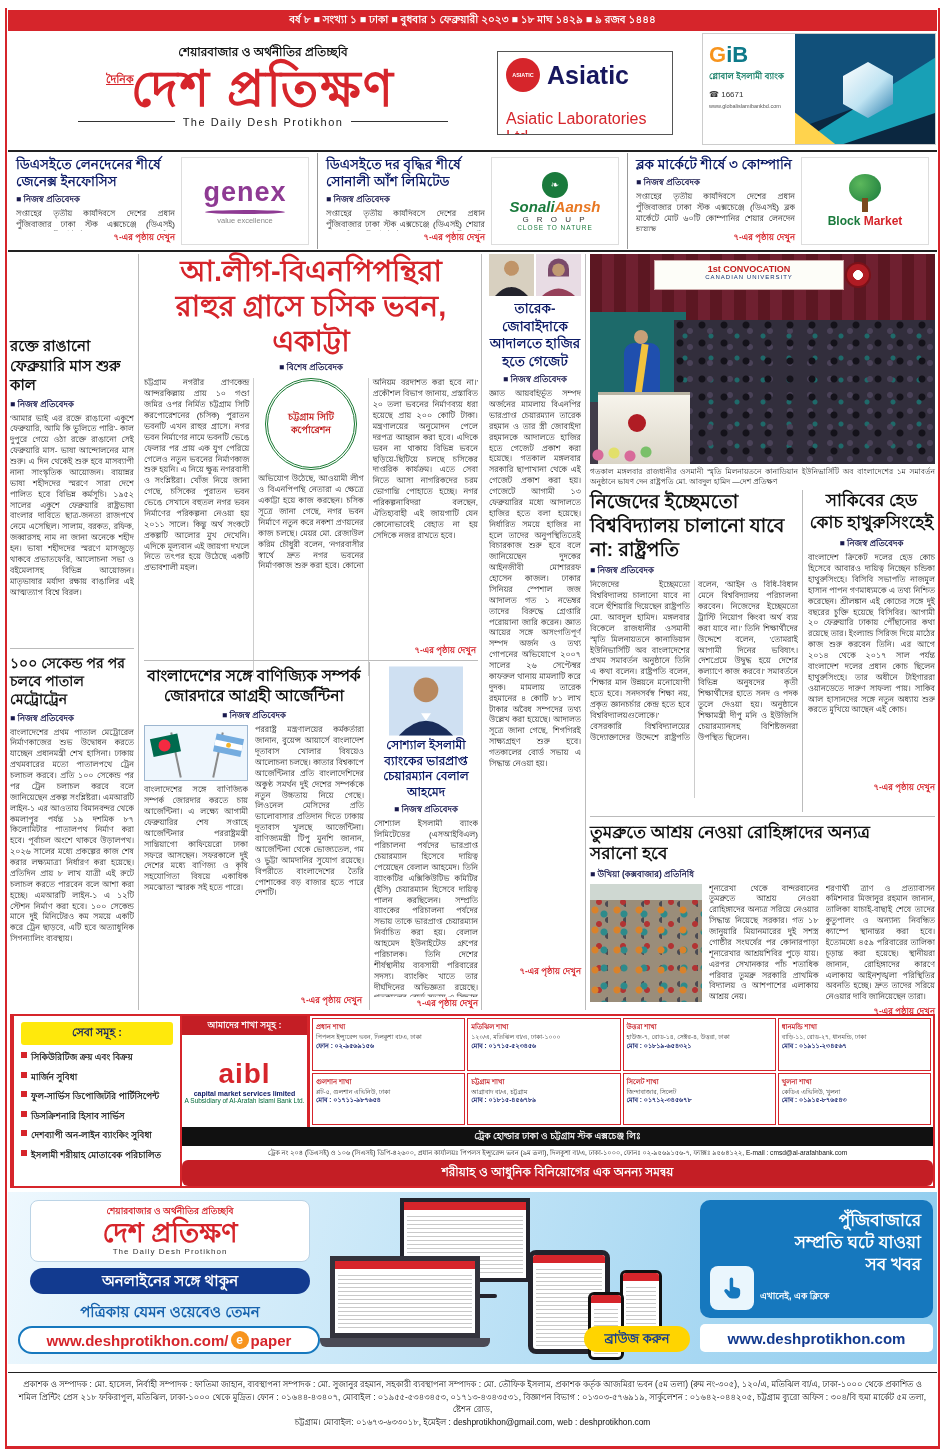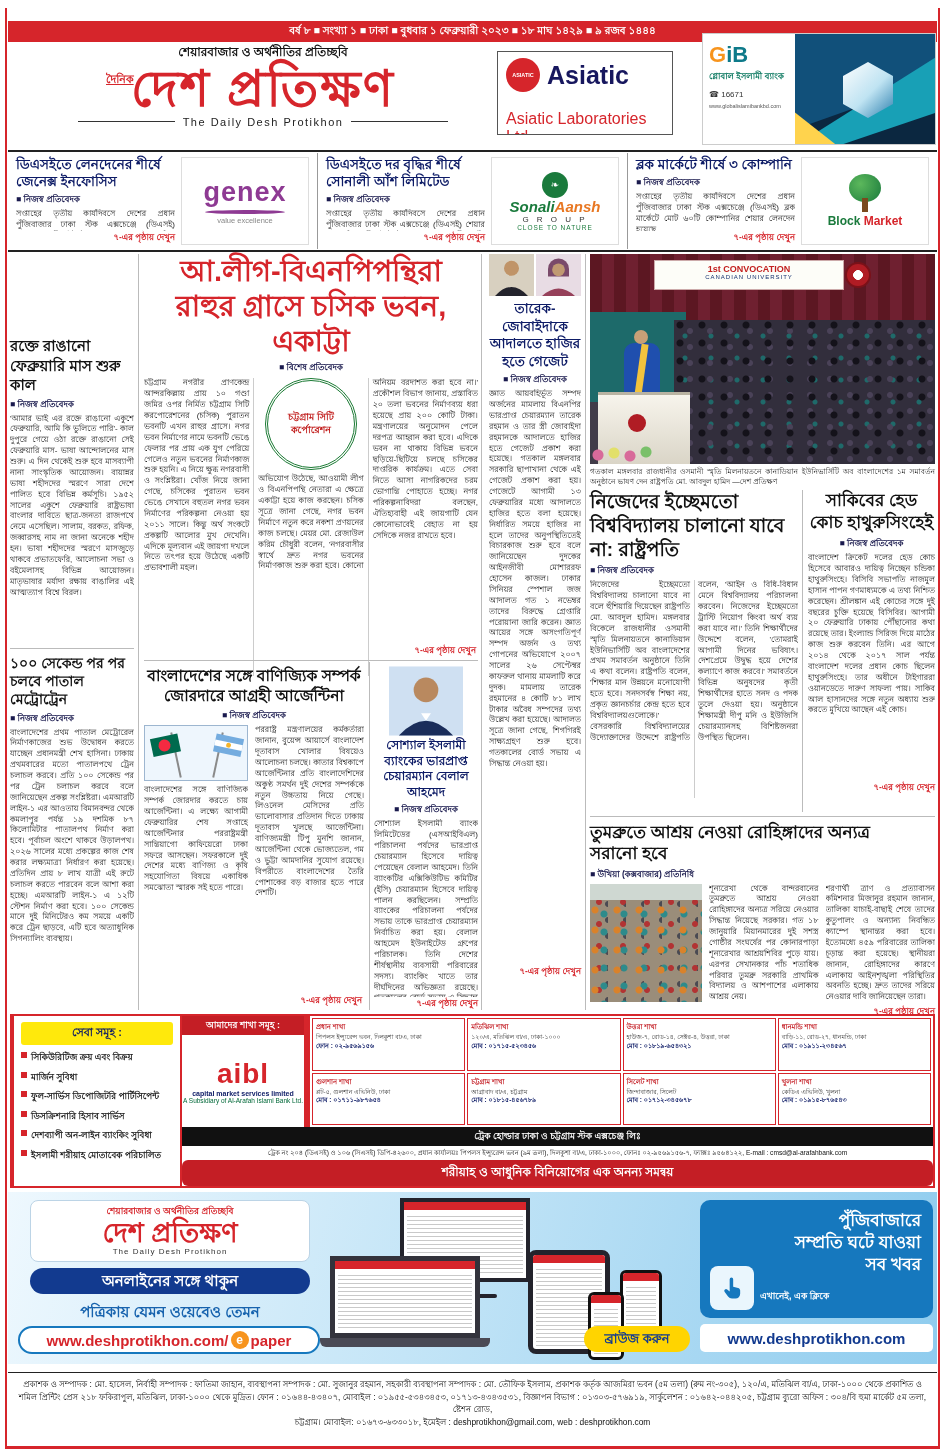--- a/index.html
+++ b/index.html
@@ -1,20 +1,20 @@
 <!DOCTYPE html>
 <html><head>
 <meta charset="utf-8">
 <style>
   * { margin:0; padding:0; box-sizing:border-box; }
   body { font-family:"Liberation Sans","DejaVu Sans",sans-serif; background:#e9e9e9; }
   .page { position:relative; width:945px; height:1452px; margin:0 auto; background:#fff; overflow:hidden; }
   .abs { position:absolute; }
   .frame { position:absolute; background:#d6252b; }
-  .topbar { position:absolute; left:8px; top:21px; width:929px; height:21px; background:#d6252b; color:#fff;
+  .topbar { position:absolute; left:8px; top:10px; width:929px; height:21px; background:#d6252b; color:#fff;
             font-size:10.5px; font-weight:bold; display:flex; align-items:center; justify-content:center; }
   
   .brand { text-align:center; }
   .brand .tg { font-size:12px; font-weight:bold; color:#111; }
   .brand .ttl { font-size:50px; line-height:1.05; font-weight:bold; color:#d6252b; letter-spacing:2px; }
   .brand .daily { position:absolute; left:28px; top:28px; font-size:11px; color:#d6252b; font-weight:bold;text-decoration:underline; }
   .brand .sub { font-size:11px; color:#222; letter-spacing:1.5px; display:flex; align-items:center; gap:8px; justify-content:center; }
   .brand .sub:before, .brand .sub:after { content:""; flex:1; height:1px; background:#333; }
   .adbox { border:1px solid #555; background:#fff; overflow:hidden; }
   .rule { position:absolute; background:#222; }
@@ -83,21 +83,21 @@
   .yellowpanel .t { color:#d6252b; font-size:30px; font-weight:bold; }
   .yellowpanel .b { color:#1a3fa0; font-weight:bold; font-size:12.5px; line-height:1.35; }
   .yellowpanel .br { color:#d6252b; font-size:27px; font-weight:bold; }
   .yellowpanel .br2 { color:#0d1b66; font-weight:bold; font-size:13.5px; background:#fff; border-radius:4px; padding:1px 0; }
   .services { width:170px; border-left:2px solid #d6252b; border-right:2px solid #d6252b; padding:6px 7px; }
   .services .hd { background:#ffe90c; color:#0d1b66; font-weight:bold; font-size:11px; text-align:center; border-radius:3px; padding:2px 0; margin-bottom:5px; }
   .services li { list-style:none; font-size:8.8px; font-weight:bold; color:#222; margin:4.5px 0; display:flex; gap:4px; }
   .services li .sq { width:6px; height:6px; background:#d6252b; flex:none; margin-top:2px; }
   .aibl-right { flex:1; display:flex; flex-direction:column; }
   .aibl-toprow { flex:1; display:flex; }
-  .aibl-logo-col { width:128px; border-right:6px solid #8b5cf6; border-right-color:#d6252b; display:flex; flex-direction:column; }
+  .aibl-logo-col { width:128px; border-right:3px solid #8b5cf6; border-right-color:#d6252b; display:flex; flex-direction:column; }
   .branches-hd { background:#c41e25; color:#fff; font-weight:bold; font-size:9px; text-align:center; padding:2px 0; }
   .aibl-logo { flex:1; display:flex; flex-direction:column; align-items:center; justify-content:center; text-align:center; }
   .aibl-logo .lg { font-size:28px; font-weight:bold; color:#006838; letter-spacing:1px; }
   .aibl-logo .lg span { color:#d6252b; }
   .aibl-logo .s1 { font-size:7px; color:#0d1b66; font-weight:bold; }
   .aibl-logo .s2 { font-size:6.5px; color:#006838; }
   .branches { flex:1; display:grid; grid-template-columns:repeat(4,1fr); gap:2px; padding:2px; }
   .branch { border:1px solid #d6252b; padding:2px 3px; overflow:hidden; }
   .branch .n { color:#c41e25; font-weight:bold; font-size:6.8px; }
   .branch .a { font-size:6.2px; color:#333; line-height:1.25; }

